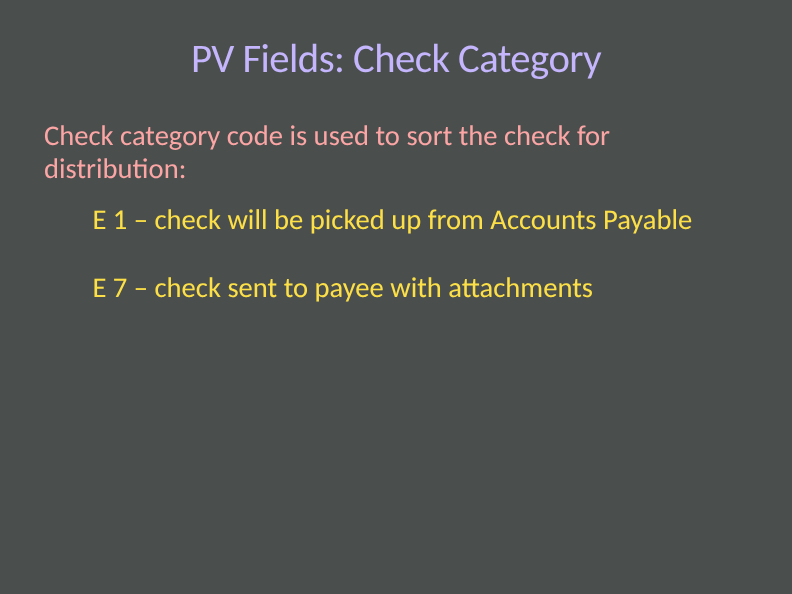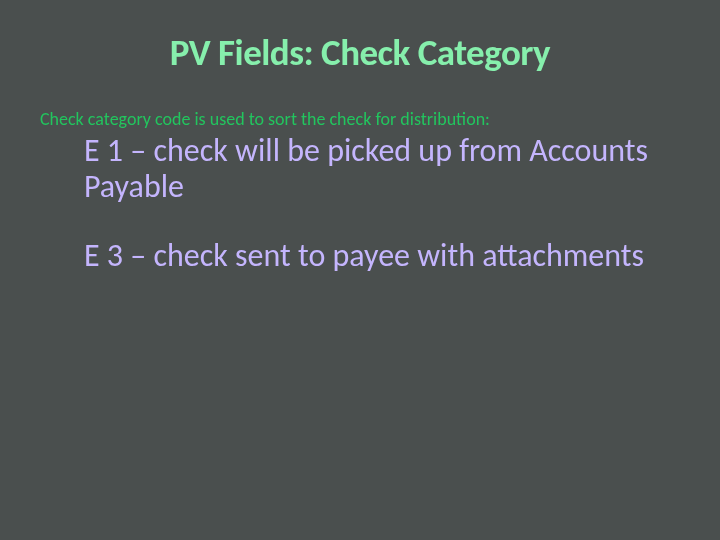--- a/index.html
+++ b/index.html
@@ -9,49 +9,49 @@
       background: #4a4f4e;
       font-family: Calibri, "Segoe UI", Arial, sans-serif;
       overflow: hidden;
     }
     .slide {
       width: 100%;
       height: 100%;
       padding: 30px 40px 40px 40px;
     }
     .title {
-      color: #86efac;
+      color: #c4b5fd;
       font-size: 37px;
-      font-weight: 700;
+      font-weight: 400;
       text-align: center;
       margin-bottom: 34px;
       letter-spacing: -0.5px;
     }
     .intro {
-      color: #22c55e;
-      font-size: 18px;
+      color: #fca5a5;
+      font-size: 26px;
       line-height: 1.15;
-      margin-bottom: 3px;
+      margin-bottom: 16px;
     }
     .items {
       margin-left: 44px;
     }
     .item {
-      color: #c4b5fd;
-      font-size: 32px;
+      color: #fde047;
+      font-size: 26px;
       line-height: 1.15;
       margin-bottom: 32px;
     }
     .item:last-child {
       margin-bottom: 0;
     }
   </style>
 </head>
 <body>
 
 <div class="slide">
   <h1 class="title">PV Fields: Check Category</h1>
   <p class="intro">Check category code is used to sort the check for distribution:</p>
   <div class="items">
     <p class="item">E 1 – check will be picked up from Accounts Payable</p>
-    <p class="item">E 3 – check sent to payee with attachments</p>
+    <p class="item">E 7 – check sent to payee with attachments</p>
   </div>
 </div>
 
 </body></html>

